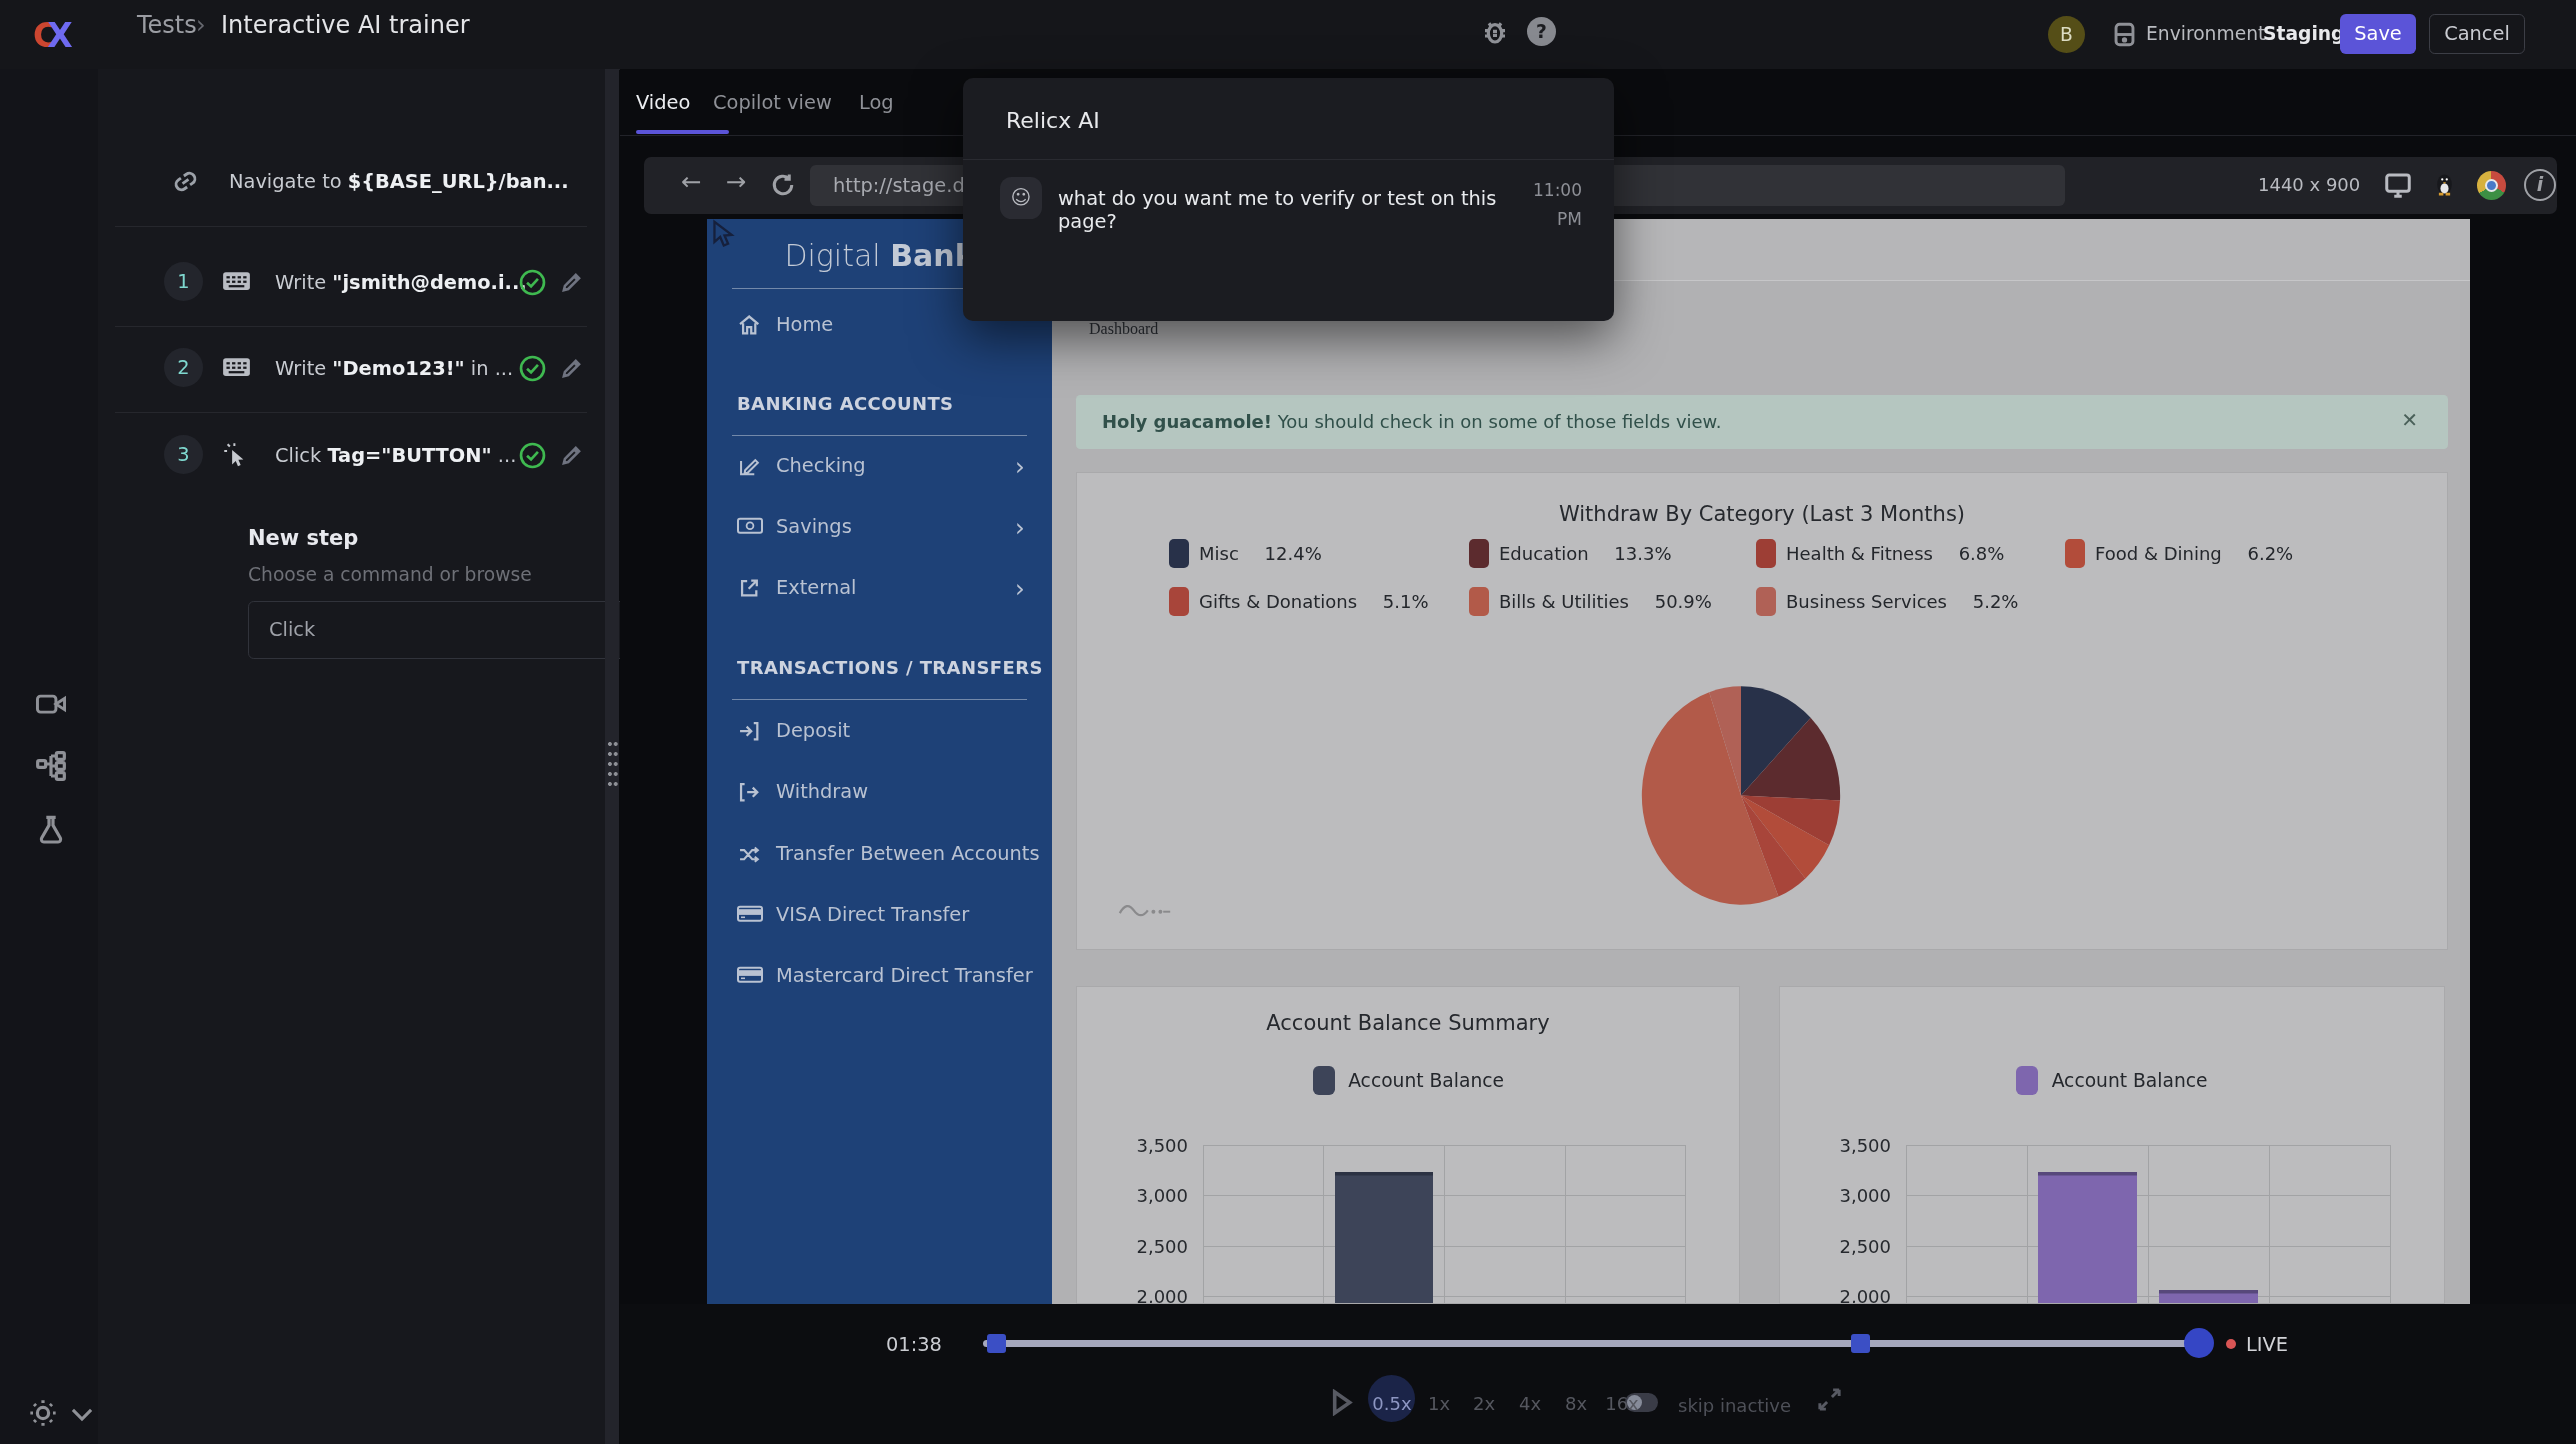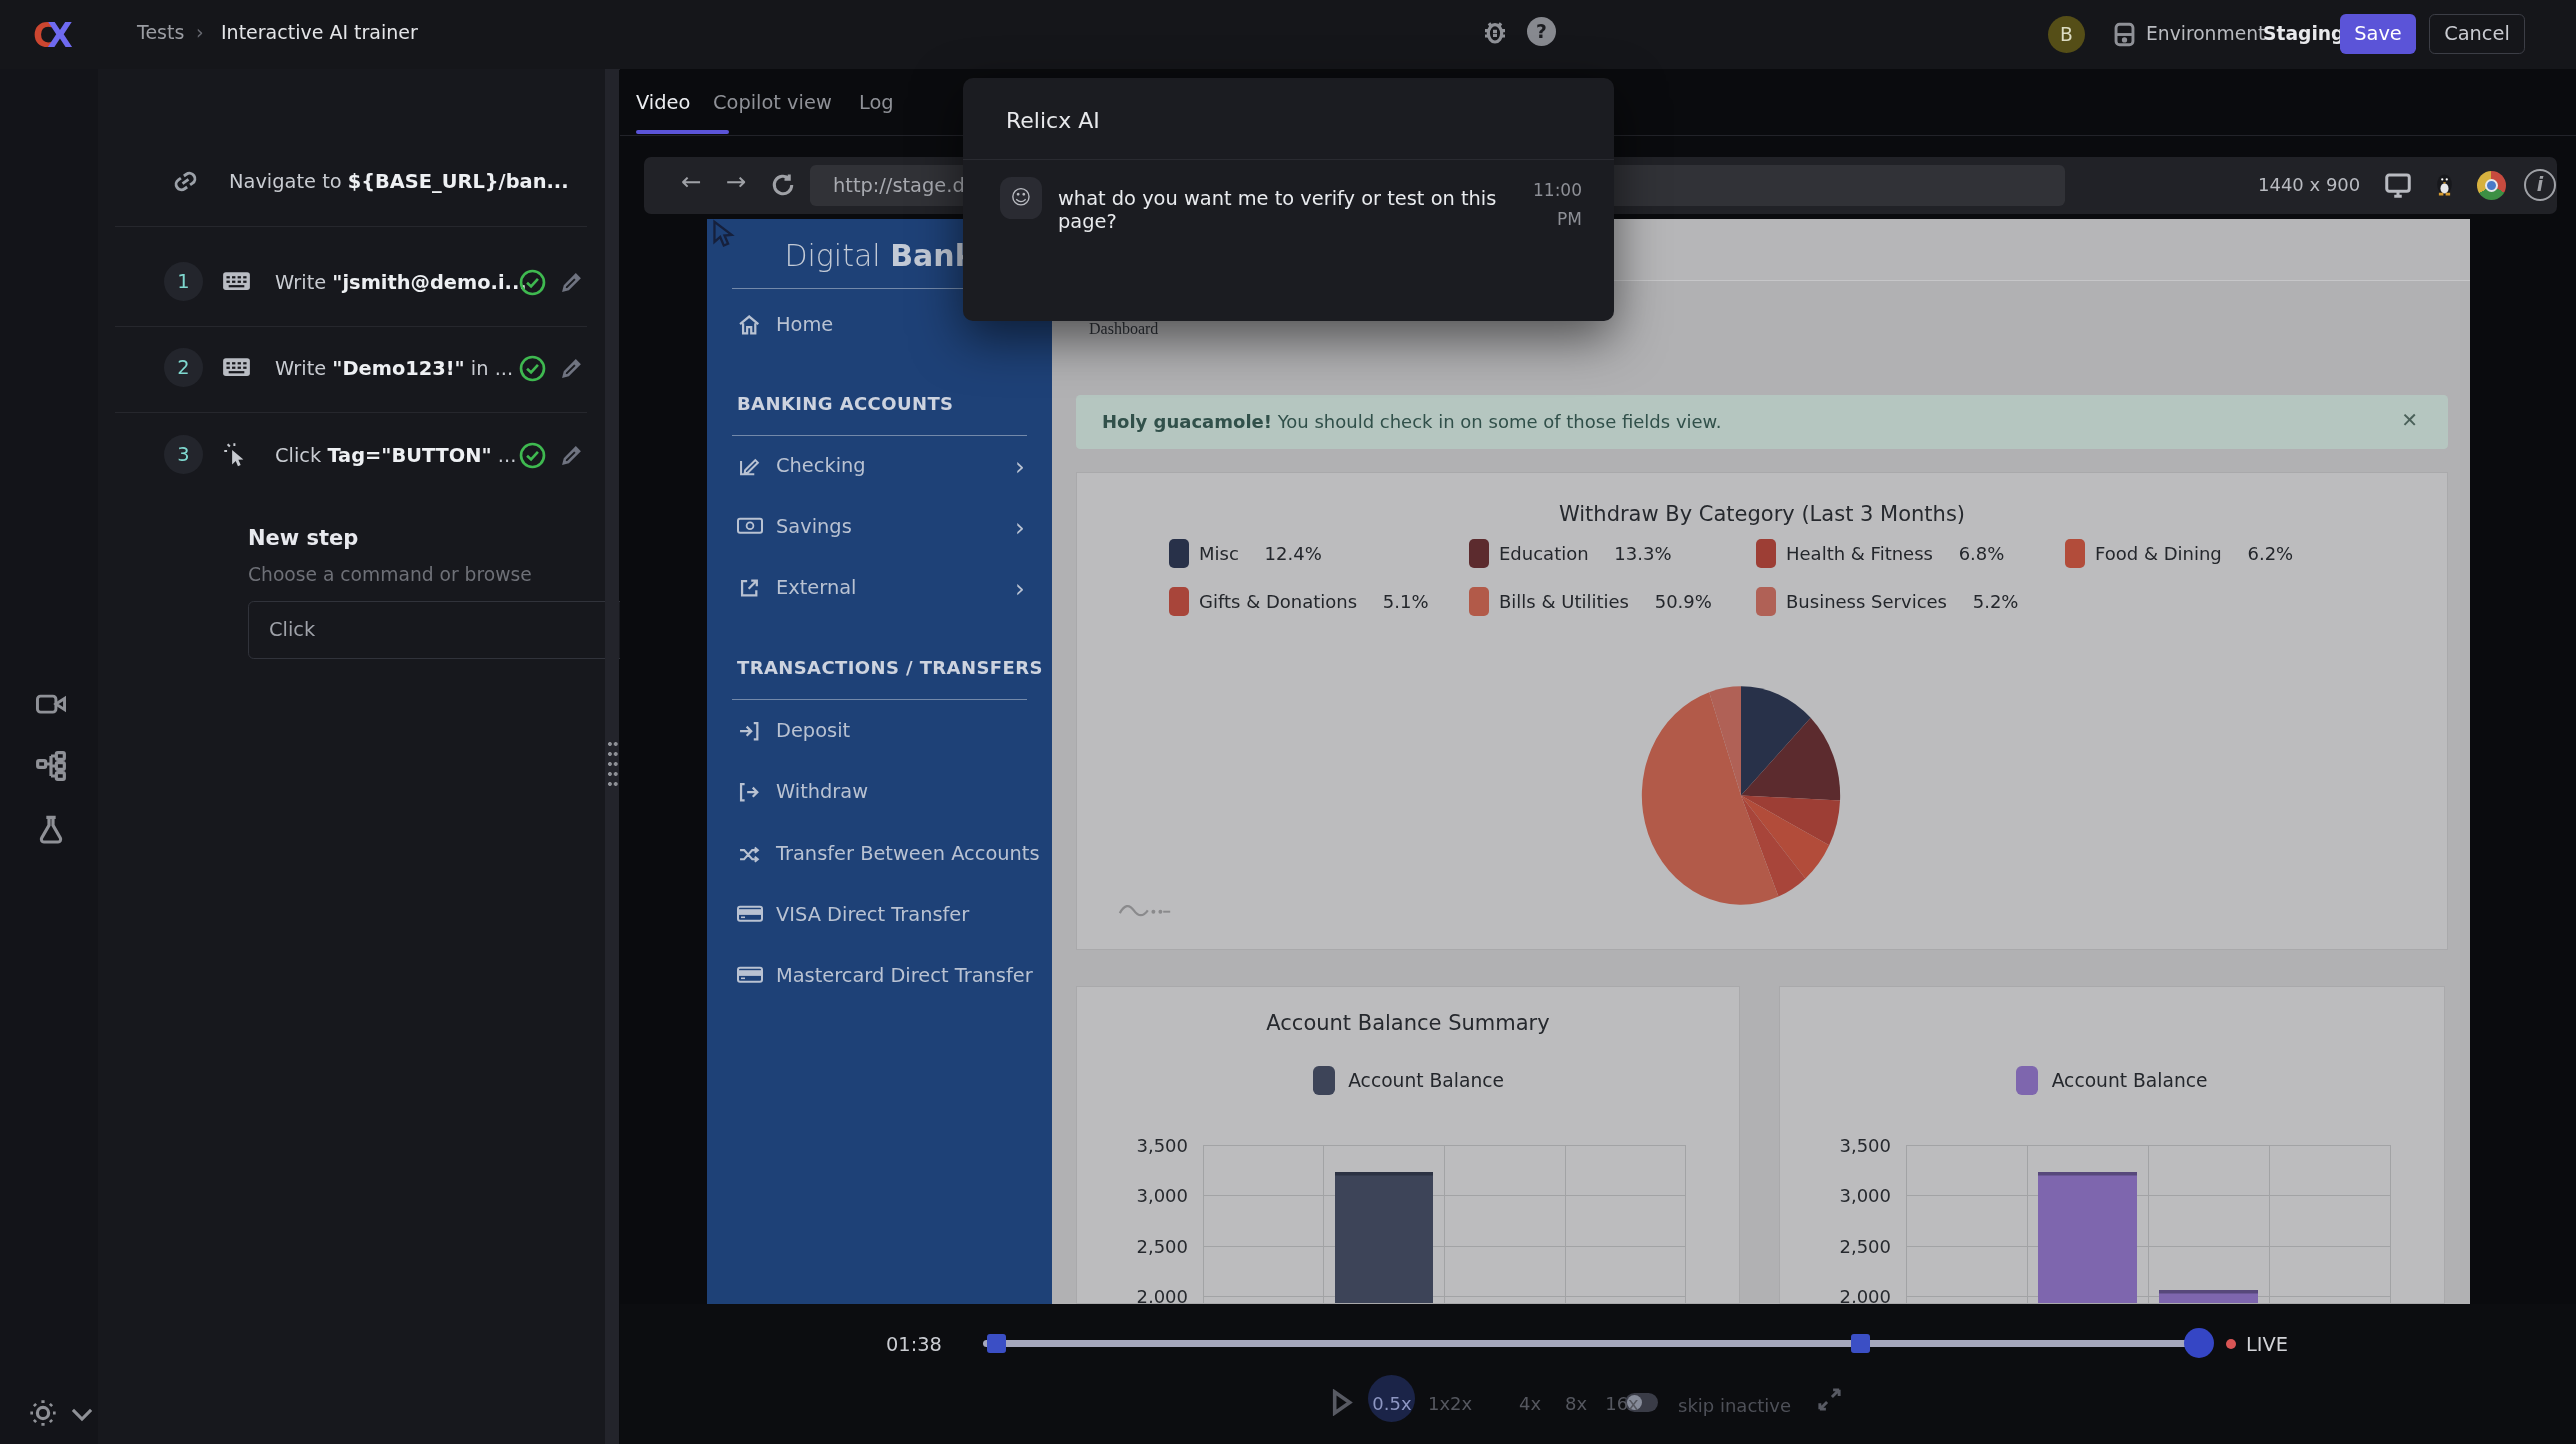--- a/index.html
+++ b/index.html
@@ -5,21 +5,21 @@
   html,body{margin:0;padding:0;background:#000;}
   body{width:2576px;height:1445px;position:relative;font-family:"DejaVu Sans",sans-serif;
        -webkit-font-smoothing:antialiased;color:#e8e9ec;overflow:hidden;}
   .abs{position:absolute;}
   #root{position:absolute;inset:0;background:#0a0b0e;}
 
   
   .topbar{left:0;top:0;width:2576px;height:69px;background:#15161a;border-bottom:0.7px solid #1f2026;}
   .logo{left:33px;top:16px;font-size:33px;font-weight:800;letter-spacing:-2.9px;}
   .logo .c{color:#cc4630;} .logo .x{color:#6f6af0;margin-left:-7.2px;}
-  .crumb{top:21px;font-size:19px;}
+  .crumb{top:11px;font-size:24px;}
   .crumb-sep{color:#66686f;}
   .btn{border-radius:5.8px;font-size:19.4px;line-height:40px;text-align:center;cursor:pointer;}
   .btn-save{left:2340px;top:14.4px;width:76px;height:40px;background:#5b54d8;color:#fff;}
   .btn-cancel{left:2429px;top:14.4px;width:96px;height:40px;border:1.4px solid #3c3e46;color:#c9cbd1;box-sizing:border-box;line-height:37px;}
   .avatar-b{left:2048px;top:16px;width:37px;height:37px;border-radius:50%;background:#554e17;color:#dcdcc2;
             font-size:18.7px;text-align:center;line-height:37px;}
   .env-label{left:2146px;top:23px;font-size:18.7px;color:#b9bbc0;}
   .env-value{left:2263px;top:23px;font-size:18.7px;font-weight:700;color:#e8e9ec;}
 
   
@@ -533,21 +533,21 @@
           <span class="knob"></span>
         </div>
       <span class="abs pskip">skip inactive</span>
       <span class="abs" style="left:1195px;top:81px">
         <svg width="29" height="29" viewBox="0 0 24 24" class="ic" style="stroke:#585a63">
             <path d="M4 20 L10 14 M4 20 v-5 M4 20 h5 M20 4 L14 10 M20 4 v5 M20 4 h-5"></path>
           </svg>
       </span>
     <div class="abs pctl active" style="left: 772px;">0.5x</div>
         <div class="abs pctl" style="left: 819px;">1x</div>
-        <div class="abs pctl" style="left: 841px; text-align: center;">2x</div>
+        <div class="abs pctl" style="left: 864px; text-align: center;">2x</div>
         <div class="abs pctl" style="left: 910px;">4x</div>
         <div class="abs pctl" style="left: 956px;">8x</div>
         <div class="abs pctl" style="left: 1002px;">16x</div>
       </div>
   <div class="abs tab active" style="left: 16px;">Video</div>
       <div class="abs tab" style="left: 93px;">Copilot view</div>
       <div class="abs tab" style="left: 239px;">Log</div>
     </div>
 
   <div class="abs dialog">

